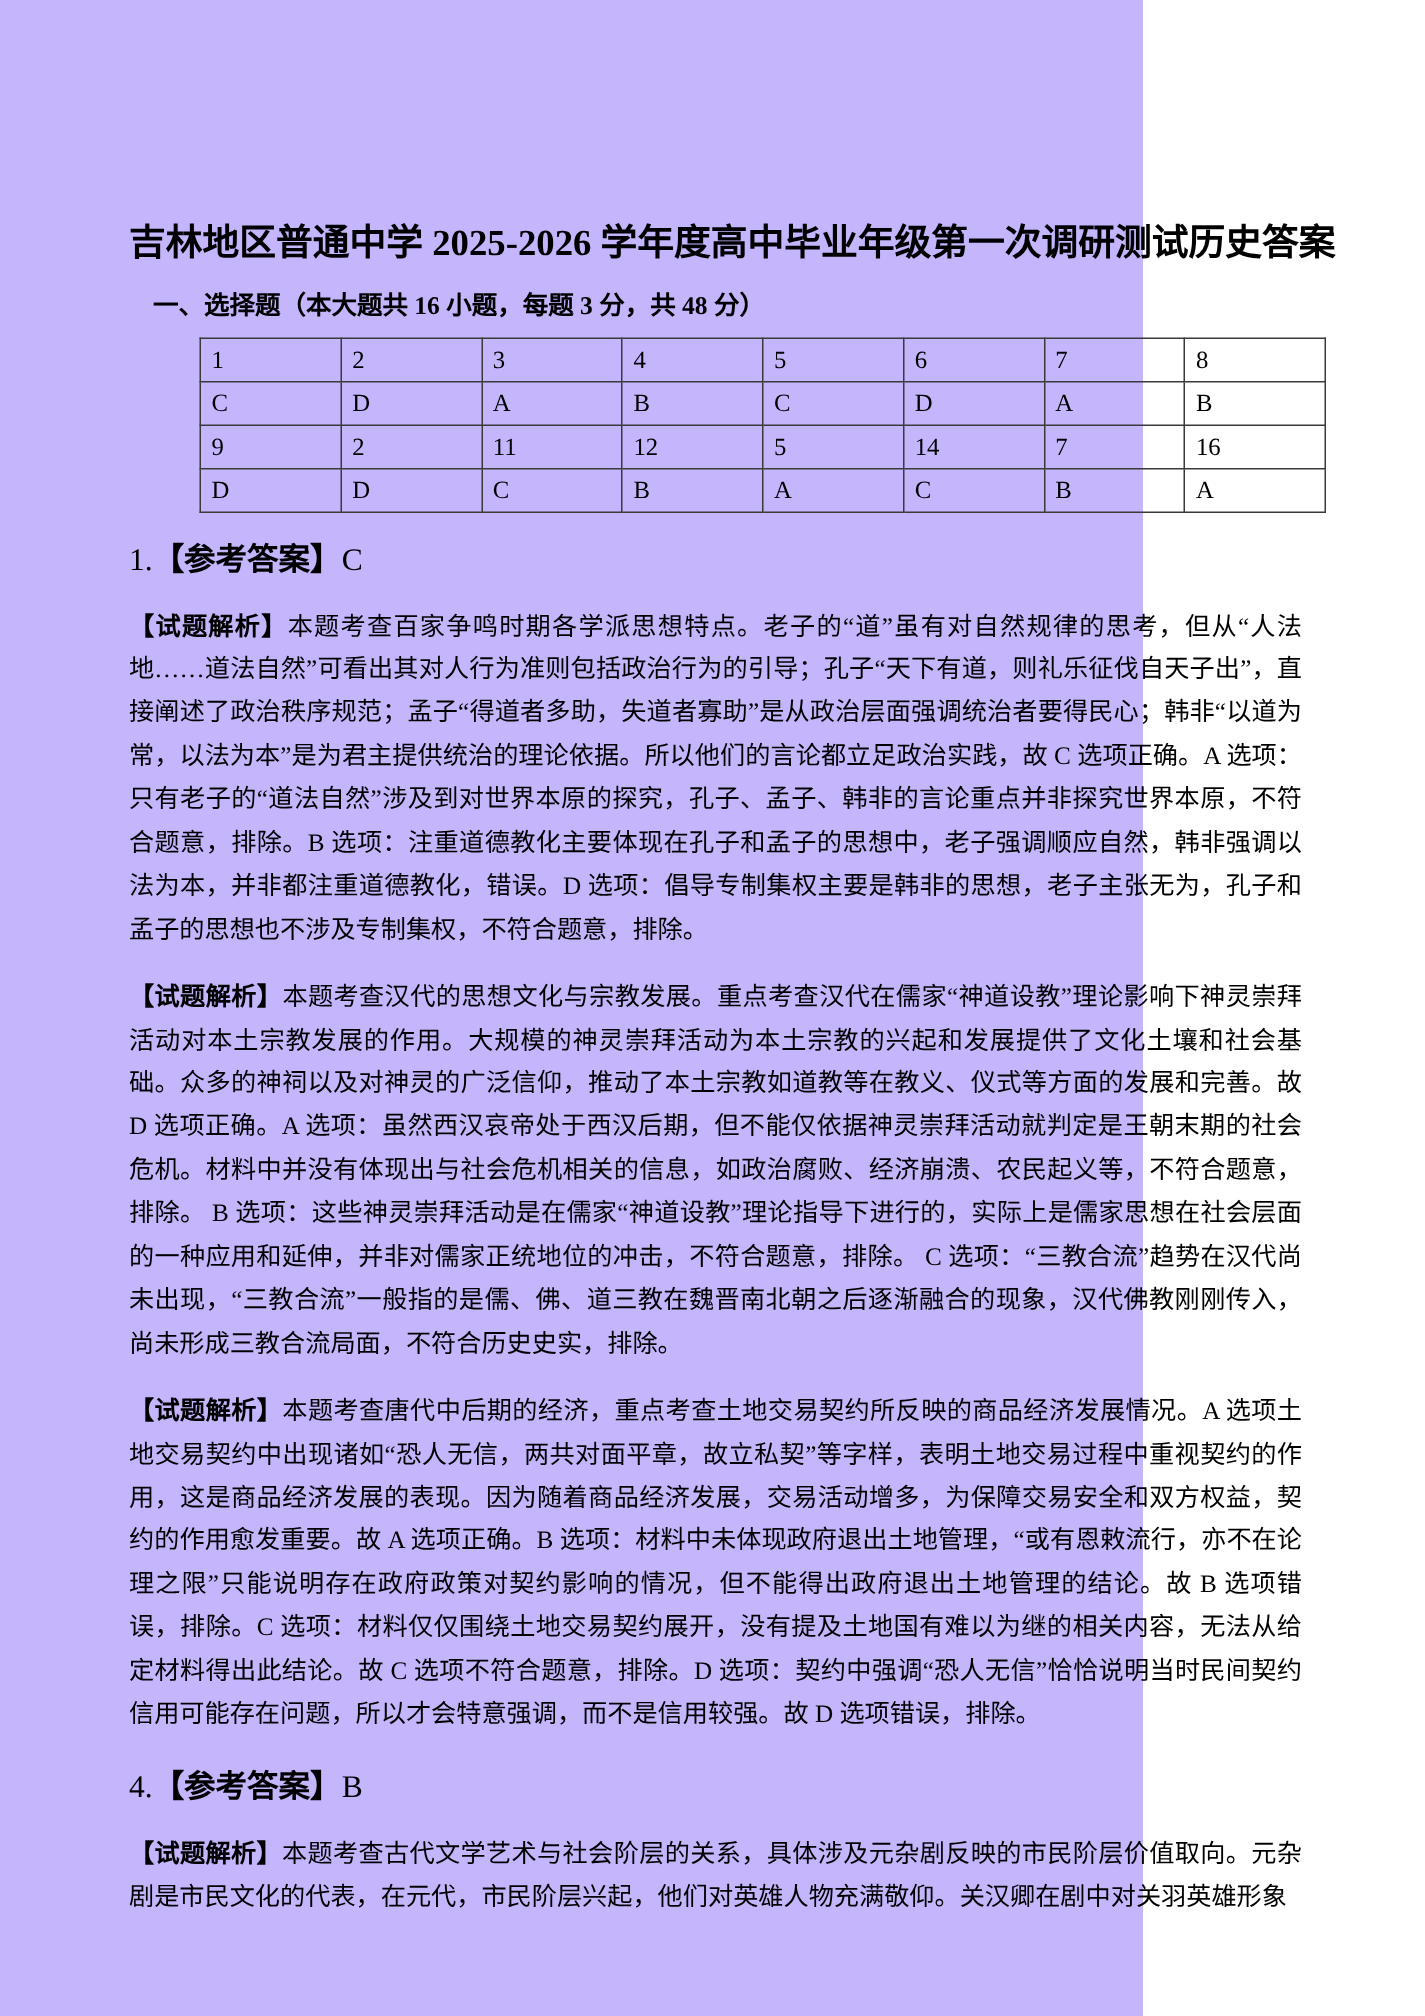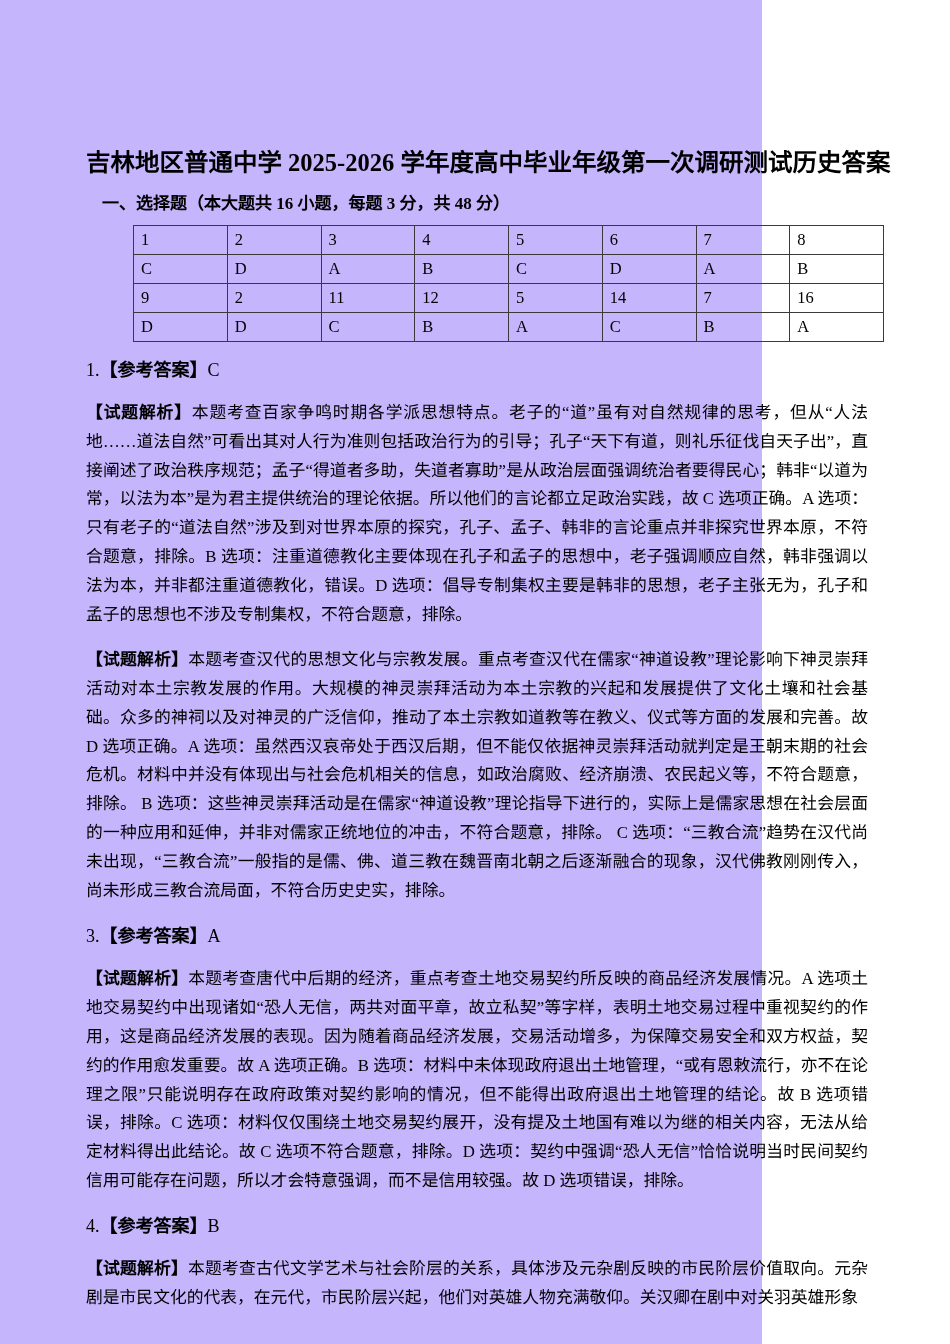--- a/index.html
+++ b/index.html
@@ -70,21 +70,21 @@
     vertical-align: middle;
     text-align: left;
     font-family: "Liberation Serif", "DejaVu Serif", serif;
   }
 
   
   .qa-block {
     margin: 0 0 2px 0;
   }
   .answer-line {
-    font-size: 18px;
+    font-size: 21px;
     line-height: 1.62;
     margin: 0 0 14px 0;
   }
   .answer-line .label {
     font-weight: bold;
   }
   .analysis {
     font-size: 16.8px;
     line-height: 1.72;
     margin: 0 0 16px 0;
@@ -160,21 +160,20 @@
     <div class="qa-block">
       <div class="answer-line"><span>1.</span><span class="label">【参考答案】</span><span>C</span></div>
       <div class="analysis"><span class="label">【试题解析】</span><span>本题考查百家争鸣时期各学派思想特点。老子的“道”虽有对自然规律的思考，但从“人法地……道法自然”可看出其对人行为准则包括政治行为的引导；孔子“天下有道，则礼乐征伐自天子出”，直接阐述了政治秩序规范；孟子“得道者多助，失道者寡助”是从政治层面强调统治者要得民心；韩非“以道为常，以法为本”是为君主提供统治的理论依据。所以他们的言论都立足政治实践，故 C 选项正确。A 选项：只有老子的“道法自然”涉及到对世界本原的探究，孔子、孟子、韩非的言论重点并非探究世界本原，不符合题意，排除。B 选项：注重道德教化主要体现在孔子和孟子的思想中，老子强调顺应自然，韩非强调以法为本，并非都注重道德教化，错误。D 选项：倡导专制集权主要是韩非的思想，老子主张无为，孔子和孟子的思想也不涉及专制集权，不符合题意，排除。</span></div>
     </div>
 
     <div class="qa-block">
       <div class="analysis"><span class="label">【试题解析】</span><span>本题考查汉代的思想文化与宗教发展。重点考查汉代在儒家“神道设教”理论影响下神灵崇拜活动对本土宗教发展的作用。大规模的神灵崇拜活动为本土宗教的兴起和发展提供了文化土壤和社会基础。众多的神祠以及对神灵的广泛信仰，推动了本土宗教如道教等在教义、仪式等方面的发展和完善。故 D 选项正确。A 选项：虽然西汉哀帝处于西汉后期，但不能仅依据神灵崇拜活动就判定是王朝末期的社会危机。材料中并没有体现出与社会危机相关的信息，如政治腐败、经济崩溃、农民起义等，不符合题意，排除。 B 选项：这些神灵崇拜活动是在儒家“神道设教”理论指导下进行的，实际上是儒家思想在社会层面的一种应用和延伸，并非对儒家正统地位的冲击，不符合题意，排除。 C 选项：“三教合流”趋势在汉代尚未出现，“三教合流”一般指的是儒、佛、道三教在魏晋南北朝之后逐渐融合的现象，汉代佛教刚刚传入，尚未形成三教合流局面，不符合历史史实，排除。</span></div>
     </div>
 
     <div class="qa-block">
-      <div class="answer-line"><span>3.</span><span class="label">【参考答案】</span><span>A</span></div>
       <div class="analysis"><span class="label">【试题解析】</span><span>本题考查唐代中后期的经济，重点考查土地交易契约所反映的商品经济发展情况。A 选项土地交易契约中出现诸如“恐人无信，两共对面平章，故立私契”等字样，表明土地交易过程中重视契约的作用，这是商品经济发展的表现。因为随着商品经济发展，交易活动增多，为保障交易安全和双方权益，契约的作用愈发重要。故 A 选项正确。B 选项：材料中未体现政府退出土地管理，“或有恩敕流行，亦不在论理之限”只能说明存在政府政策对契约影响的情况，但不能得出政府退出土地管理的结论。故 B 选项错误，排除。C 选项：材料仅仅围绕土地交易契约展开，没有提及土地国有难以为继的相关内容，无法从给定材料得出此结论。故 C 选项不符合题意，排除。D 选项：契约中强调“恐人无信”恰恰说明当时民间契约信用可能存在问题，所以才会特意强调，而不是信用较强。故 D 选项错误，排除。</span></div>
     </div>
 
     <div class="qa-block">
       <div class="answer-line"><span>4.</span><span class="label">【参考答案】</span><span>B</span></div>
       <div class="analysis clipped"><span class="label">【试题解析】</span><span>本题考查古代文学艺术与社会阶层的关系，具体涉及元杂剧反映的市民阶层价值取向。元杂剧是市民文化的代表，在元代，市民阶层兴起，他们对英雄人物充满敬仰。关汉卿在剧中对关羽英雄形象</span></div>
     </div>
 
   </div>
 </div>

